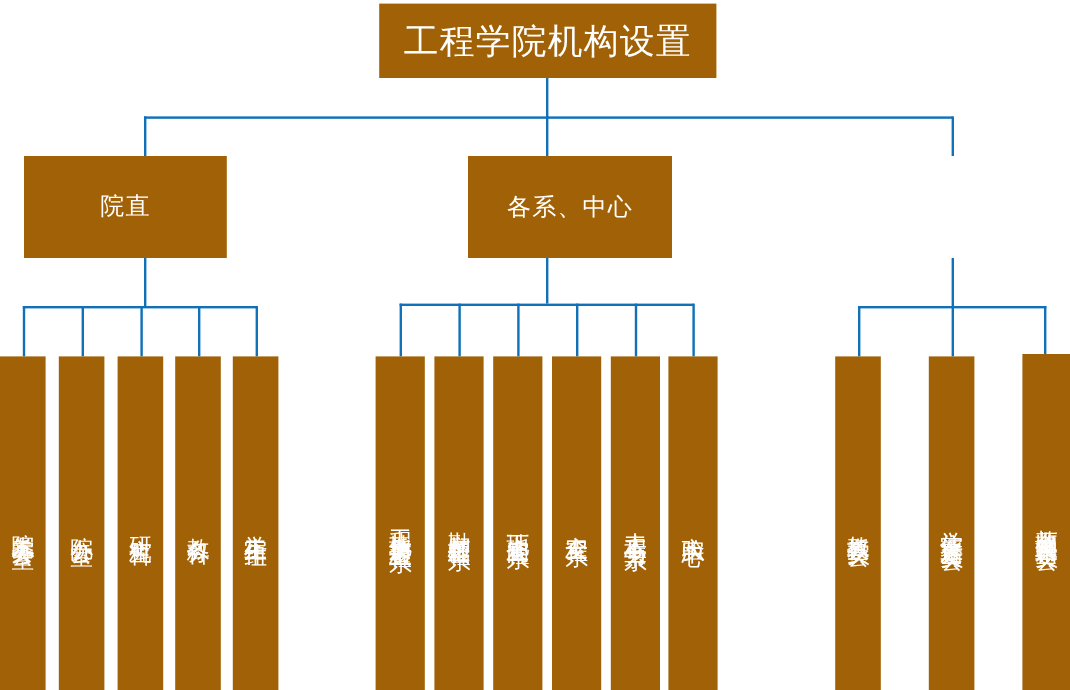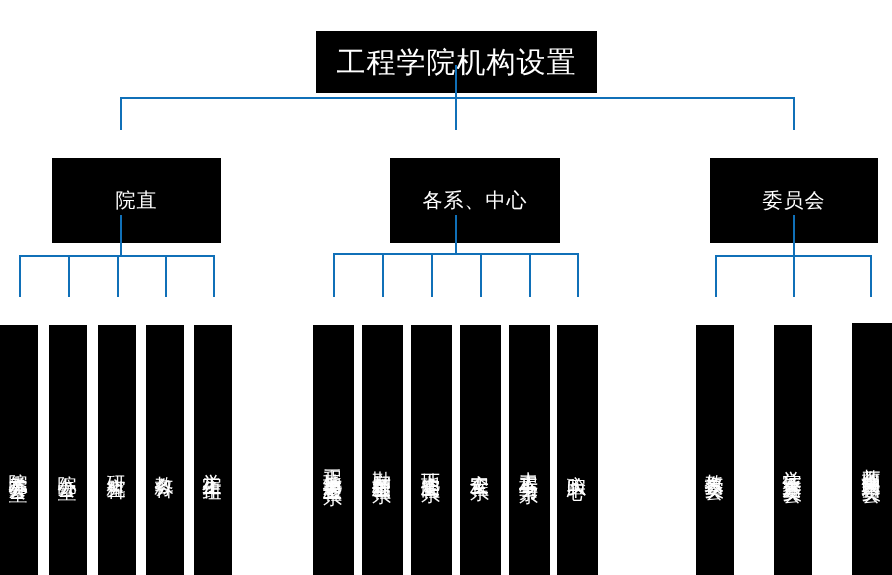--- a/index.html
+++ b/index.html
@@ -11,45 +11,44 @@
     overflow:hidden;
   }
   #chart{
     position:relative;
     width:892px;height:575px;
   }
 
   
   .box{
     position:absolute;
-    background:#000000;
+    background:#a16207;
     color:#ffffff;
     display:flex;
     align-items:center;
     justify-content:center;
     box-sizing:border-box;
     line-height:1.12;
-    margin-top:28px;
   }
 
   
   .root-box{
     left:316px;top:3px;
     width:281px;height:62px;
     font-size:29px;
     letter-spacing:1px;
   }
 
   
   .lvl2{
     top:130px;height:85px;
     font-size:20px;
     letter-spacing:1px;
   }
-  .lvl2-a{left:52px;width:169px;font-family:Liberation Serif, serif;}
+  .lvl2-a{left:20px;width:169px;font-family:Liberation Serif, serif;}
   .lvl2-b{left:390px;width:170px;}
   .lvl2-c{left:710px;width:168px;}
 
   
   .leaf{
     top:297px;
     height:278px;
     font-size:19px;
     align-items:center;
     justify-content:center;
@@ -80,21 +79,20 @@
   <div class="box root-box">工程学院机构设置</div>
 
   <div class="line vline" style="left:455px;top:65px;height:33px;"></div>
   <div class="line hline" style="left:120px;top:97px;width:674px;"></div>
   <div class="line vline" style="left:120px;top:97px;height:33px;"></div>
   <div class="line vline" style="left:455px;top:97px;height:33px;"></div>
   <div class="line vline" style="left:793px;top:97px;height:33px;"></div>
 
   <div class="box lvl2 lvl2-a">院直</div>
   <div class="box lvl2 lvl2-b">各系、中心</div>
-  <div class="box lvl2 lvl2-c">委员会</div>
 
   <div class="line vline" style="left:120px;top:215px;height:40px;"></div>
   <div class="line hline" style="left:19px;top:255px;width:196px;"></div>
   <div class="line vline" style="left:19px;top:255px;height:42px;"></div>
   <div class="line vline" style="left:68px;top:255px;height:42px;"></div>
   <div class="line vline" style="left:117px;top:255px;height:42px;"></div>
   <div class="line vline" style="left:165px;top:255px;height:42px;"></div>
   <div class="line vline" style="left:213px;top:255px;height:42px;"></div>
 
   <div class="line vline" style="left:455px;top:215px;height:38px;"></div>

